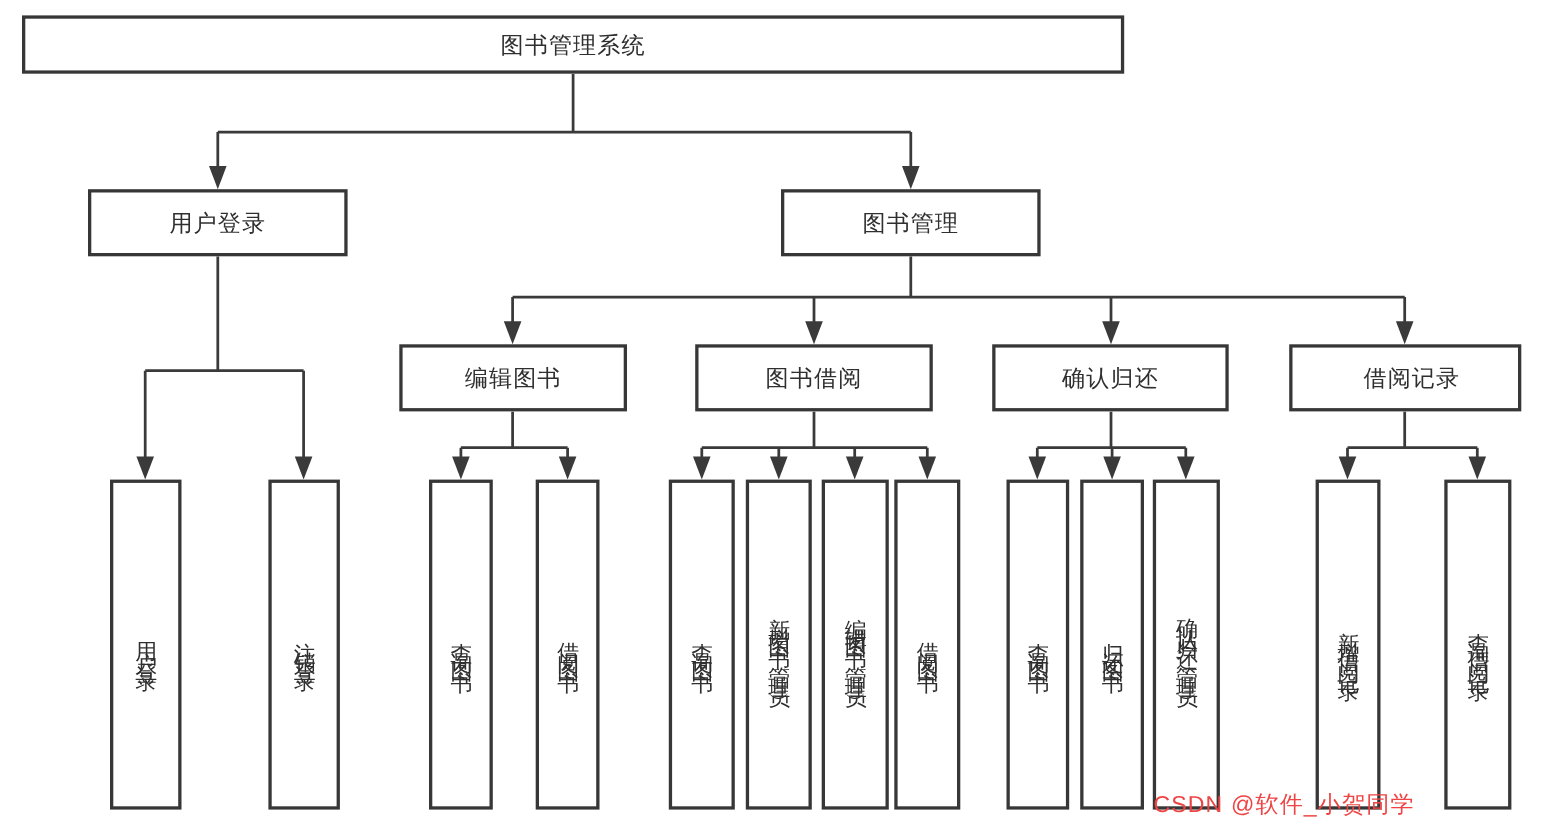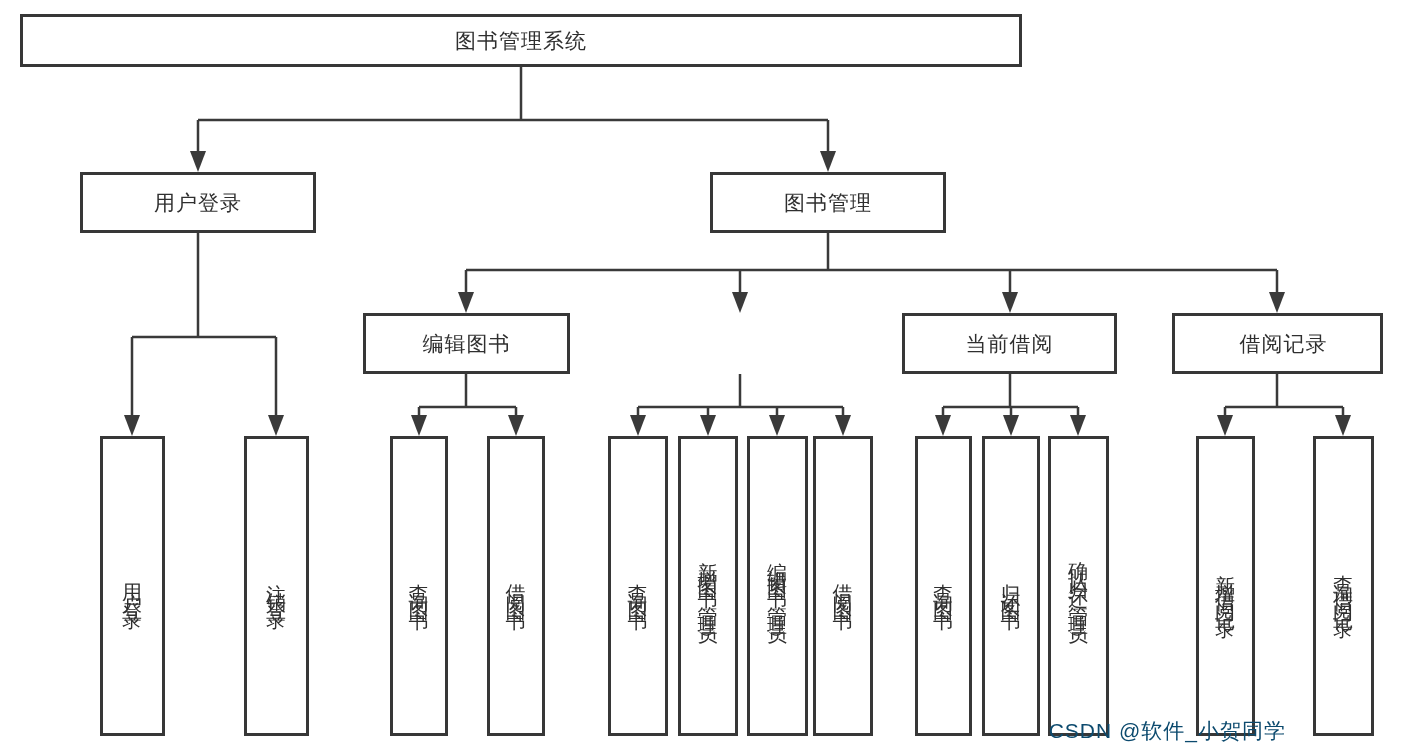--- a/index.html
+++ b/index.html
@@ -17,21 +17,21 @@
   }
   .node.h span{
     font-size:21px;letter-spacing:1px;white-space:nowrap;color:#2f2f2f;
   }
   .node.v span{
     writing-mode:vertical-rl;text-orientation:mixed;
     font-size:20px;line-height:1;letter-spacing:9px;color:#2f2f2f;
   }
   .watermark{
     position:absolute;right:4px;bottom:2px;z-index:10;
-    font-size:21px;letter-spacing:1px;color:#0c4a6e;white-space:nowrap;
+    font-size:21px;letter-spacing:1px;color:#ef4444;white-space:nowrap;
   }
 </style>
 </head>
 <body>
 
 <div id="stage">
 
   <svg class="connectors" width="1405" height="747" viewBox="0 0 1405 747">
     <g stroke="#3a3a3a" stroke-width="2.5" fill="none">
       <path d="M521,67 V120 M198,120 H828 M198,120 V160 M828,120 V160"></path>
@@ -72,22 +72,25 @@
   <div class="node h" style="left:80px;top:172px;width:236px;height:61px;">
     <span>用户登录</span>
   </div>
   <div class="node h" style="left:710px;top:172px;width:236px;height:61px;align-items:center;">
     <span>图书管理</span>
   </div>
 
   <div class="node h" style="left:363px;top:313px;width:207px;height:61px;">
     <span>编辑图书</span>
   </div>
+  <div class="node h" style="left:632px;top:313px;width:216px;height:61px;">
+    <span>图书借阅</span>
+  </div>
   <div class="node h" style="left:902px;top:313px;width:215px;height:61px;">
-    <span>当前借阅</span>
+    <span>确认归还</span>
   </div>
   <div class="node h" style="left:1172px;top:313px;width:211px;height:61px;padding-left:12px;">
     <span>借阅记录</span>
   </div>
 
   <div class="node v" style="left:100px;top:436px;width:65px;height:300px;">
     <span>用户登录</span>
   </div>
   <div class="node v" style="left:244px;top:436px;width:65px;height:300px;">
     <span>注销登录</span>

